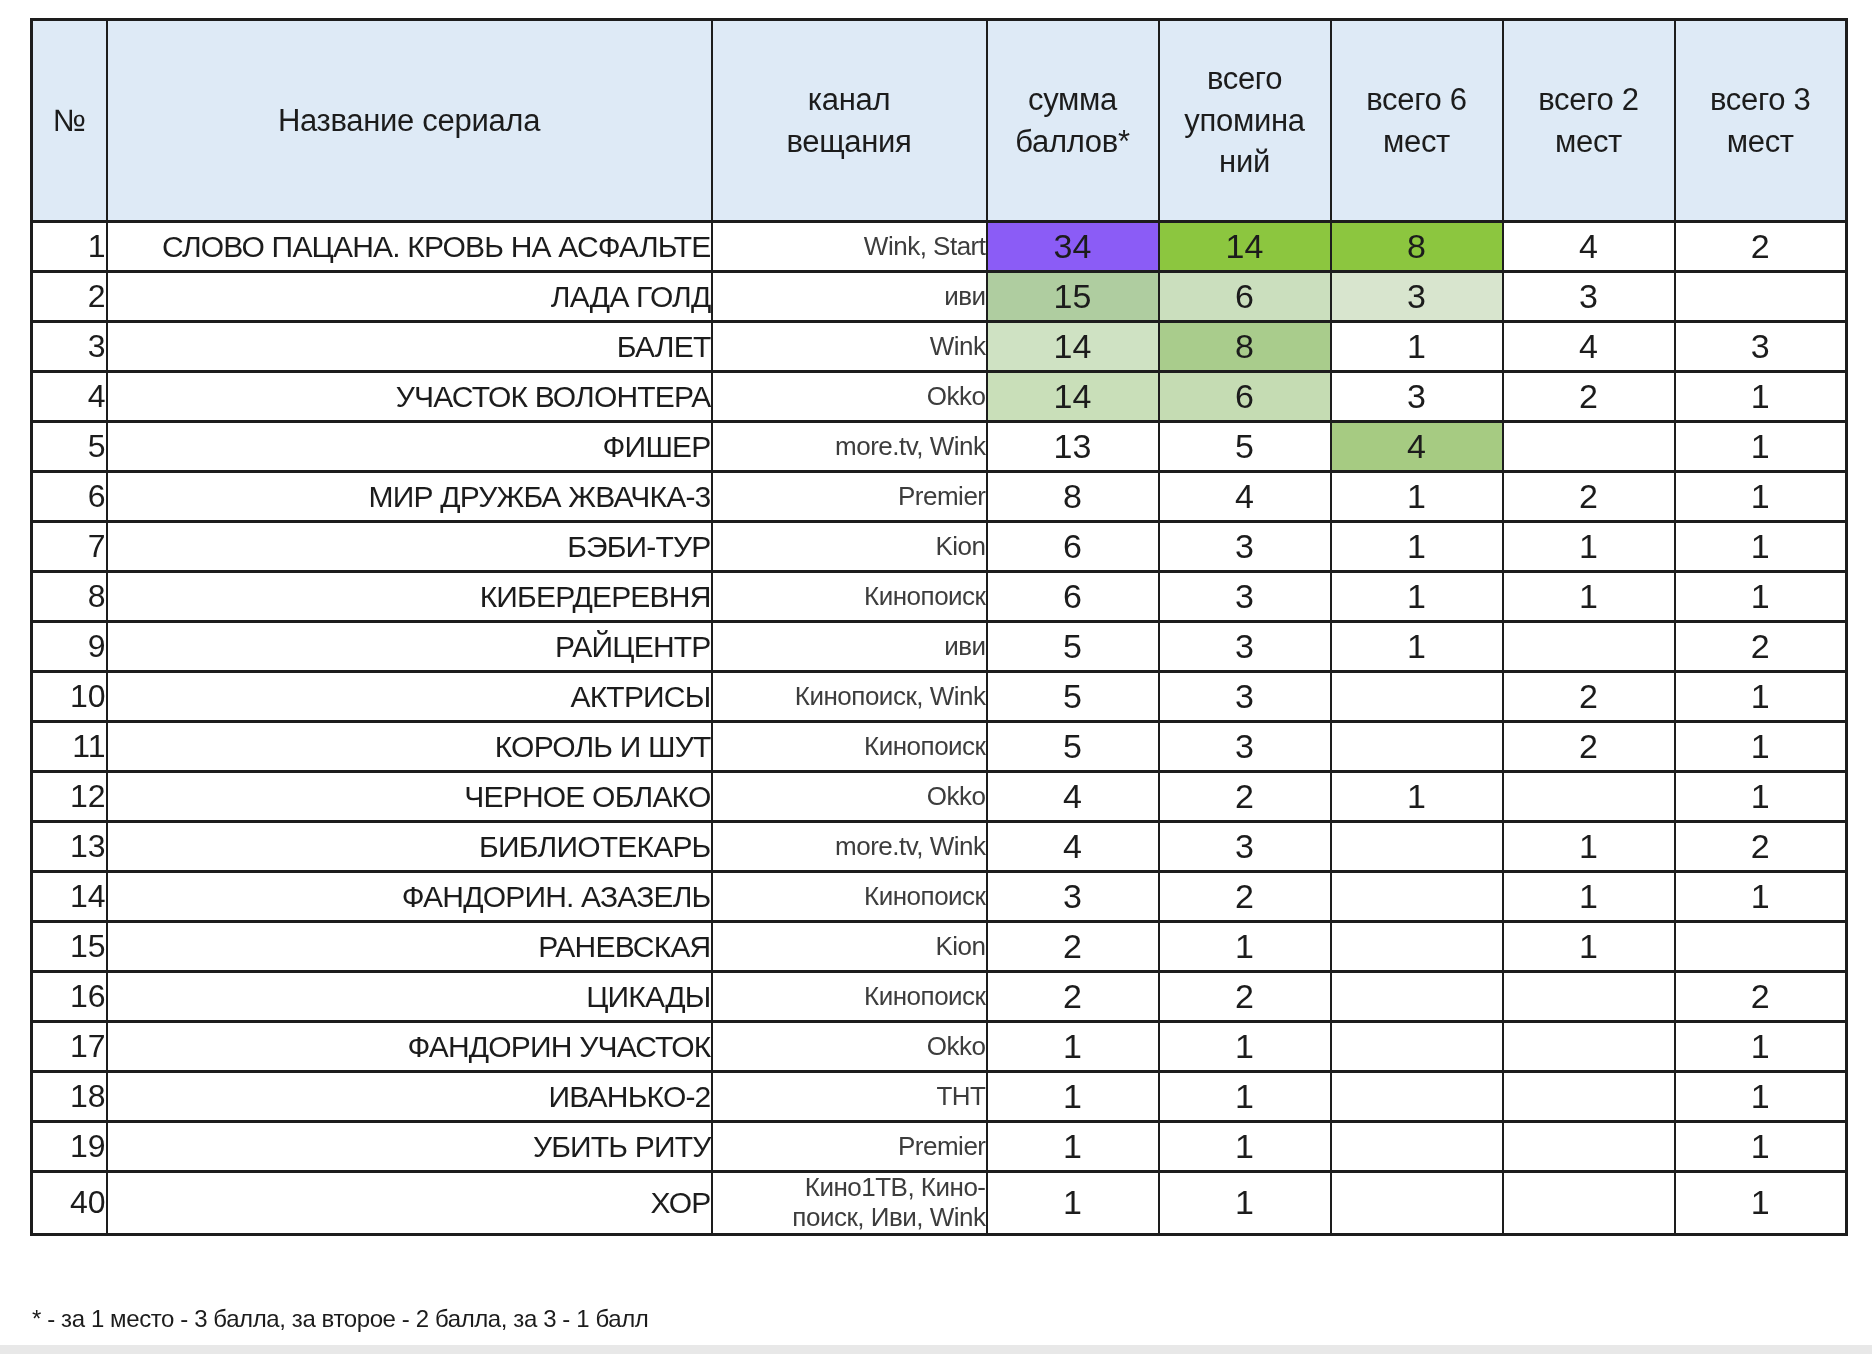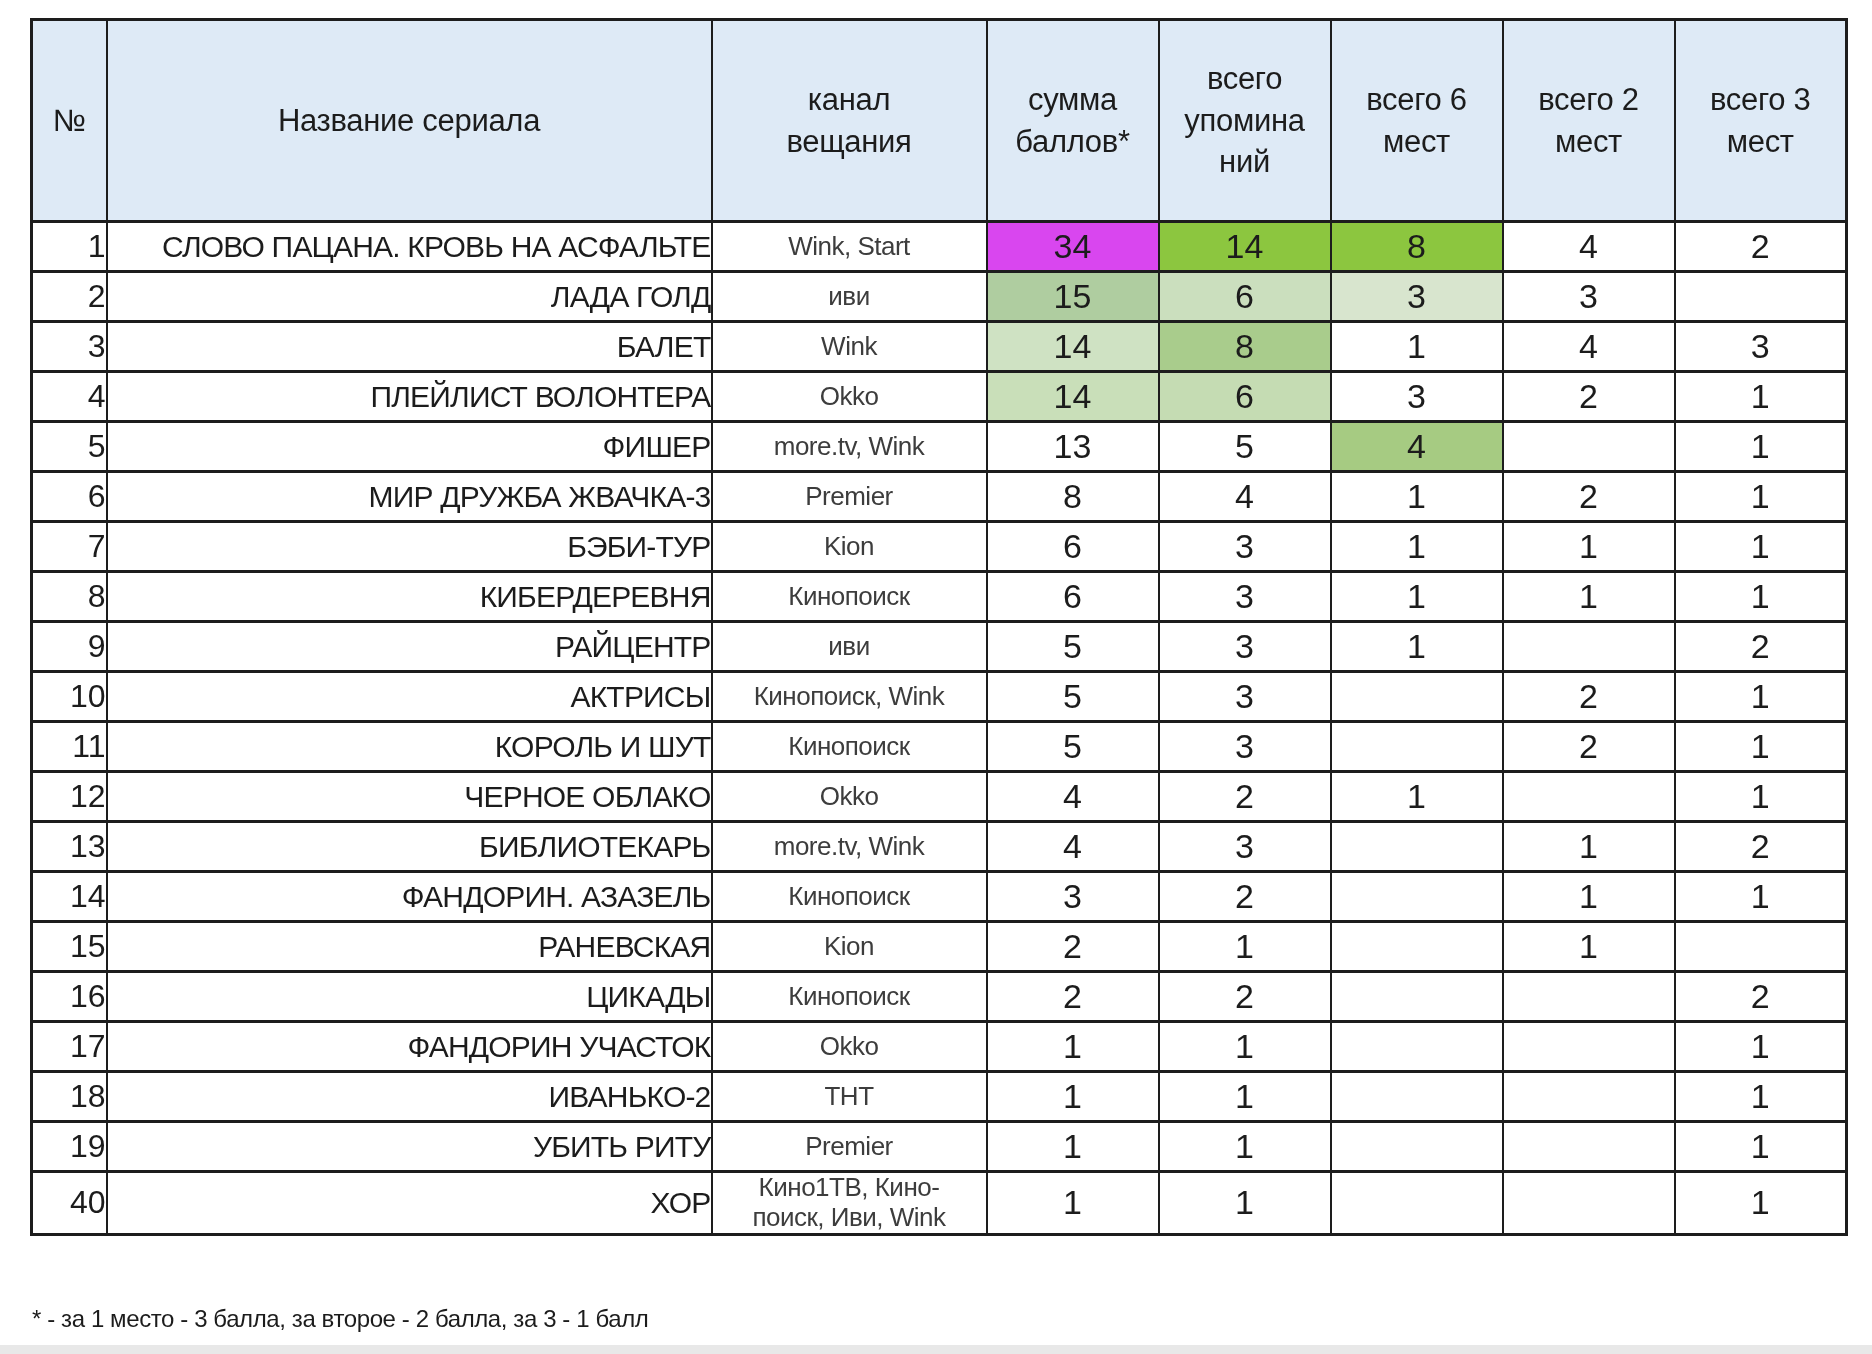--- a/index.html
+++ b/index.html
@@ -48,21 +48,21 @@
     font-size: 32px;
   }
   td.c-title {
     text-align: right;
     padding-left: 7px;
     font-size: 30px;
     letter-spacing: -0.8px;
     white-space: nowrap;
   }
   td.c-channel {
-    text-align: center;
+    text-align: right;
     padding-left: 9px;
     font-size: 26px;
     letter-spacing: -0.5px;
     color: #3d3d3d;
     white-space: pre-line;
     line-height: 1.15;
   }
   td.c-val {
     text-align: center;
     font-size: 34px;
@@ -114,21 +114,21 @@
 мест</th>
         <th>всего 3
 мест</th>
       </tr>
     </thead>
     <tbody>
         <tr>
           <td class="c-num">1</td>
           <td class="c-title">СЛОВО ПАЦАНА. КРОВЬ НА АСФАЛЬТЕ</td>
           <td class="c-channel">Wink, Start</td>
-          <td class="c-val" style="background: #d946ef;">34</td>
+          <td class="c-val" style="background: #8b5cf6;">34</td>
           <td class="c-val" style="background: rgb(140, 198, 63);">14</td>
           <td class="c-val" style="background: rgb(140, 198, 63);">8</td>
           <td class="c-val">4</td>
           <td class="c-val">2</td>
         </tr>
         <tr>
           <td class="c-num">2</td>
           <td class="c-title">ЛАДА ГОЛД</td>
           <td class="c-channel">иви</td>
           <td class="c-val" style="background: rgb(175, 205, 160);">15</td>
@@ -142,21 +142,21 @@
           <td class="c-title">БАЛЕТ</td>
           <td class="c-channel">Wink</td>
           <td class="c-val" style="background: rgb(207, 226, 195);">14</td>
           <td class="c-val" style="background: rgb(169, 204, 140);">8</td>
           <td class="c-val">1</td>
           <td class="c-val">4</td>
           <td class="c-val">3</td>
         </tr>
         <tr>
           <td class="c-num">4</td>
-          <td class="c-title">ПЛЕЙЛИСТ ВОЛОНТЕРА</td>
+          <td class="c-title">УЧАСТОК ВОЛОНТЕРА</td>
           <td class="c-channel">Okko</td>
           <td class="c-val" style="background: rgb(201, 223, 185);">14</td>
           <td class="c-val" style="background: rgb(197, 220, 179);">6</td>
           <td class="c-val">3</td>
           <td class="c-val">2</td>
           <td class="c-val">1</td>
         </tr>
         <tr>
           <td class="c-num">5</td>
           <td class="c-title">ФИШЕР</td>

